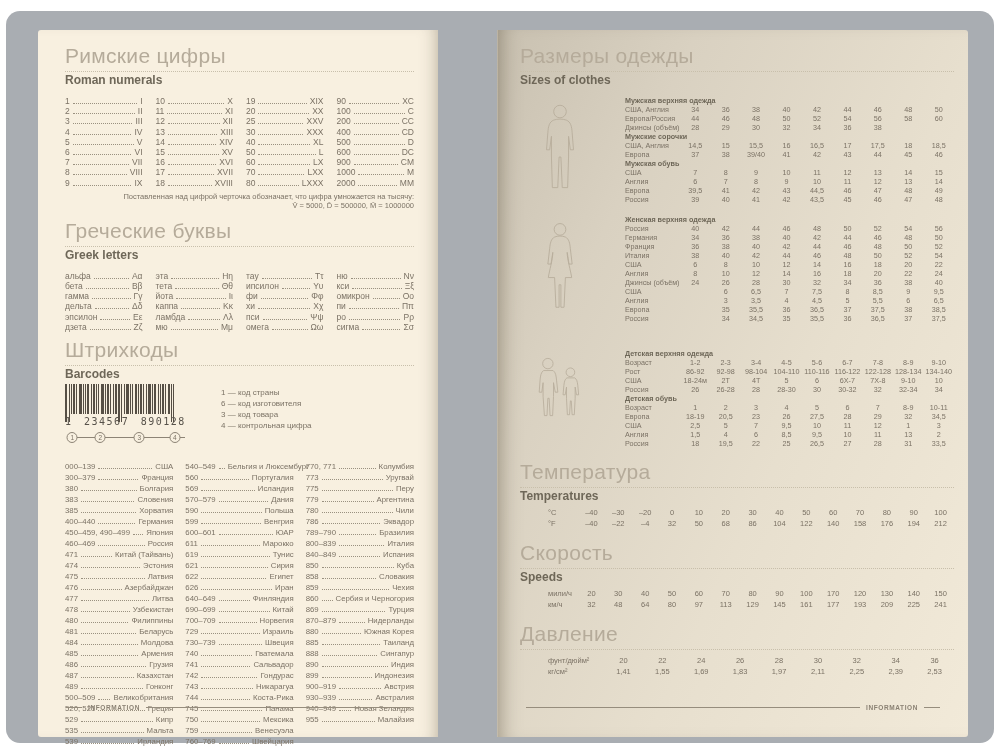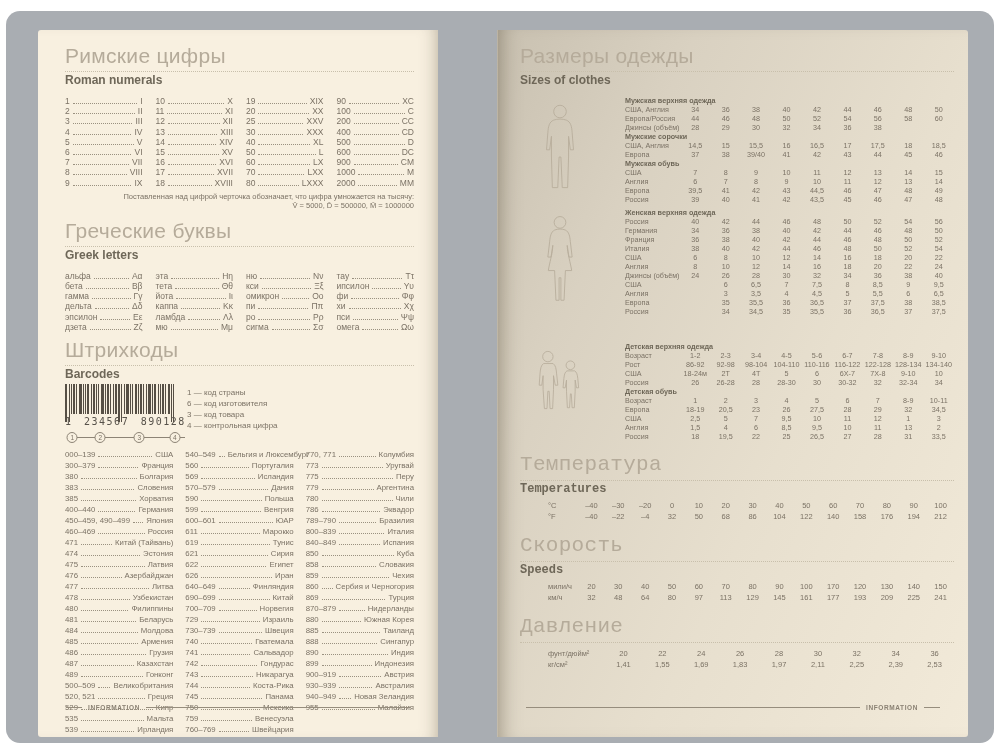--- a/index.html
+++ b/index.html
@@ -27,38 +27,38 @@
   .bc-wrap{display:flex;margin-top:4px;}
   .bc-col{width:122px;}
   .bc-bars{height:38px;display:flex;align-items:flex-start;}
   .bc-bar{height:30px;background:#564f45;flex:0 0 auto;}
   .bc-digits{font-family:"DejaVu Sans Mono",monospace;font-size:10px;color:#57524a;
     letter-spacing:1.5px;word-spacing:4px;margin-top:-6px;line-height:12px;}
   .bc-markers{position:relative;height:15px;margin-top:2px;}
   .bc-line{position:absolute;left:2px;right:2px;top:7px;border-top:1px solid #8d8476;}
   .bc-circle{position:absolute;top:1.5px;width:11px;height:11px;border:1px solid #8d8476;border-radius:50%;
     background:#f8f0e0;font-size:6.5px;line-height:10px;text-align:center;color:#7b7265;transform:translateX(-50%);}
-  .bc-legend{padding-top:3px;}
+  .bc-legend{margin-left:34px;padding-top:3px;}
   .bc-legend div{font-size:8px;color:#7b7265;line-height:11px;}
   
-  .countries{display:flex;gap:12px;margin-top:4px;}
+  .countries{display:flex;gap:12px;margin-top:16px;}
   .ccol{flex:1;min-width:0;}
   .ccol .lrow{font-size:7.8px;line-height:10px;}
   
   .sizes-group{display:flex;margin-top:10px;}
-  .g2{margin-top:4px;}.g3{margin-top:26px;}
+  .g2{margin-top:11px;}.g3{margin-top:26px;}
   .fig-col{flex:0 0 80px;display:flex;justify-content:center;align-items:flex-start;padding-top:4px;}
   .fig-col svg{stroke:#b8ae9c;fill:none;stroke-width:1;}
   .size-table{flex:1;min-width:0;}
   .srow{display:flex;font-size:7.2px;line-height:9px;color:#7b7265;}
   .srow.shead .slabel{font-weight:bold;color:#6e6758;}
   .slabel{flex:0 0 80px;white-space:nowrap;padding-left:25px;}
   .scell{flex:1;text-align:center;white-space:nowrap;}
   
-  .conv-head{margin-top:12px;font-family:Liberation Mono, monospace;}
+  .conv-head{margin-top:12px;}
   .conv-table{margin-top:6px;margin-left:28px;}
   .crow{display:flex;font-size:7.5px;line-height:10.5px;color:#7b7265;}
   .clabel{flex:0 0 30px;white-space:nowrap;}
   .clabel.wide{flex:0 0 56px;}
   .ccell{flex:1;text-align:center;white-space:nowrap;}
   
   .footer{position:absolute;bottom:26px;left:28px;right:28px;display:flex;align-items:center;gap:6px;
     font-size:6.5px;font-weight:bold;letter-spacing:.6px;color:#8a8173;}
   .fline{border-top:1px solid #968d7d;height:1px;}
   .fshort{width:16px;flex:0 0 auto;}
@@ -335,20 +335,52 @@
             <span class="lval">Λλ</span>
           </div>
           <div class="lrow">
             <span class="lkey">мю</span>
             <span class="dots"></span>
             <span class="lval">Μμ</span>
           </div>
         </div>
         <div class="lcol">
           <div class="lrow">
+            <span class="lkey">тау</span>
+            <span class="dots"></span>
+            <span class="lval">Ττ</span>
+          </div>
+          <div class="lrow">
+            <span class="lkey">ипсилон</span>
+            <span class="dots"></span>
+            <span class="lval">Υυ</span>
+          </div>
+          <div class="lrow">
+            <span class="lkey">фи</span>
+            <span class="dots"></span>
+            <span class="lval">Φφ</span>
+          </div>
+          <div class="lrow">
+            <span class="lkey">хи</span>
+            <span class="dots"></span>
+            <span class="lval">Χχ</span>
+          </div>
+          <div class="lrow">
+            <span class="lkey">пси</span>
+            <span class="dots"></span>
+            <span class="lval">Ψψ</span>
+          </div>
+          <div class="lrow">
+            <span class="lkey">омега</span>
+            <span class="dots"></span>
+            <span class="lval">Ωω</span>
+          </div>
+        </div>
+        <div class="lcol">
+          <div class="lrow">
             <span class="lkey">ню</span>
             <span class="dots"></span>
             <span class="lval">Νν</span>
           </div>
           <div class="lrow">
             <span class="lkey">кси</span>
             <span class="dots"></span>
             <span class="lval">Ξξ</span>
           </div>
           <div class="lrow">
@@ -363,52 +395,20 @@
           </div>
           <div class="lrow">
             <span class="lkey">ро</span>
             <span class="dots"></span>
             <span class="lval">Ρρ</span>
           </div>
           <div class="lrow">
             <span class="lkey">сигма</span>
             <span class="dots"></span>
             <span class="lval">Σσ</span>
-          </div>
-        </div>
-        <div class="lcol">
-          <div class="lrow">
-            <span class="lkey">тау</span>
-            <span class="dots"></span>
-            <span class="lval">Ττ</span>
-          </div>
-          <div class="lrow">
-            <span class="lkey">ипсилон</span>
-            <span class="dots"></span>
-            <span class="lval">Υυ</span>
-          </div>
-          <div class="lrow">
-            <span class="lkey">фи</span>
-            <span class="dots"></span>
-            <span class="lval">Φφ</span>
-          </div>
-          <div class="lrow">
-            <span class="lkey">хи</span>
-            <span class="dots"></span>
-            <span class="lval">Χχ</span>
-          </div>
-          <div class="lrow">
-            <span class="lkey">пси</span>
-            <span class="dots"></span>
-            <span class="lval">Ψψ</span>
-          </div>
-          <div class="lrow">
-            <span class="lkey">омега</span>
-            <span class="dots"></span>
-            <span class="lval">Ωω</span>
           </div>
         </div>
       </div>
   </div>
 
   <div style="margin-top:6px;">
     <div class="sec-title">Штрихкоды</div>
     <div class="sec-rule"></div>
     <div class="sec-sub">Barcodes</div>
 

